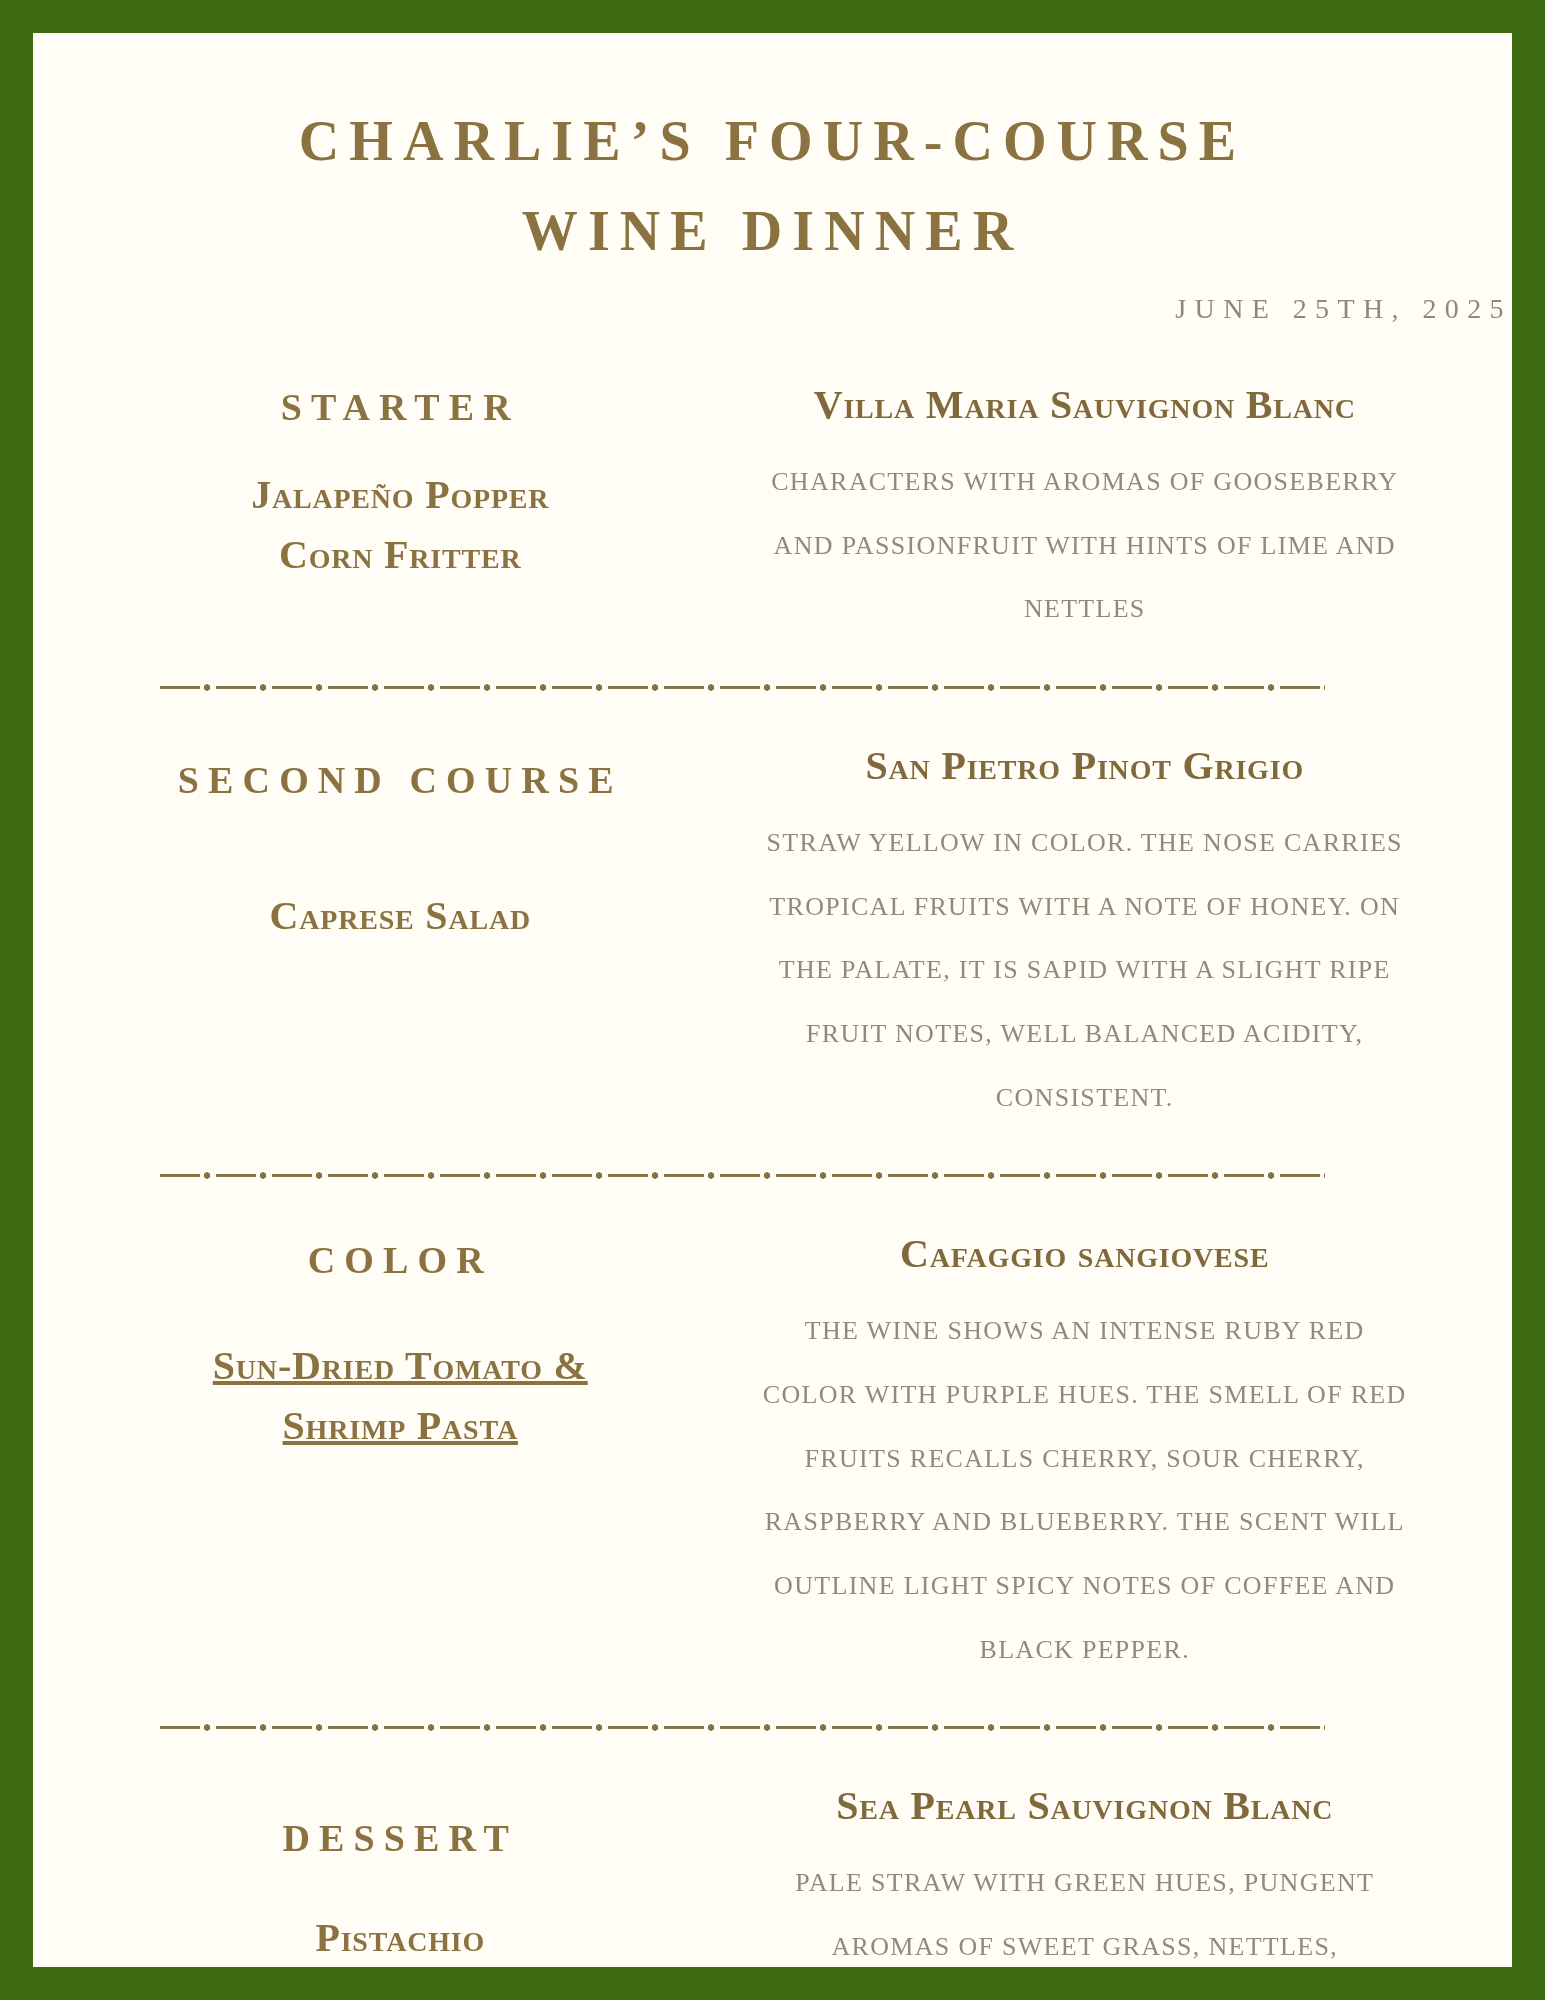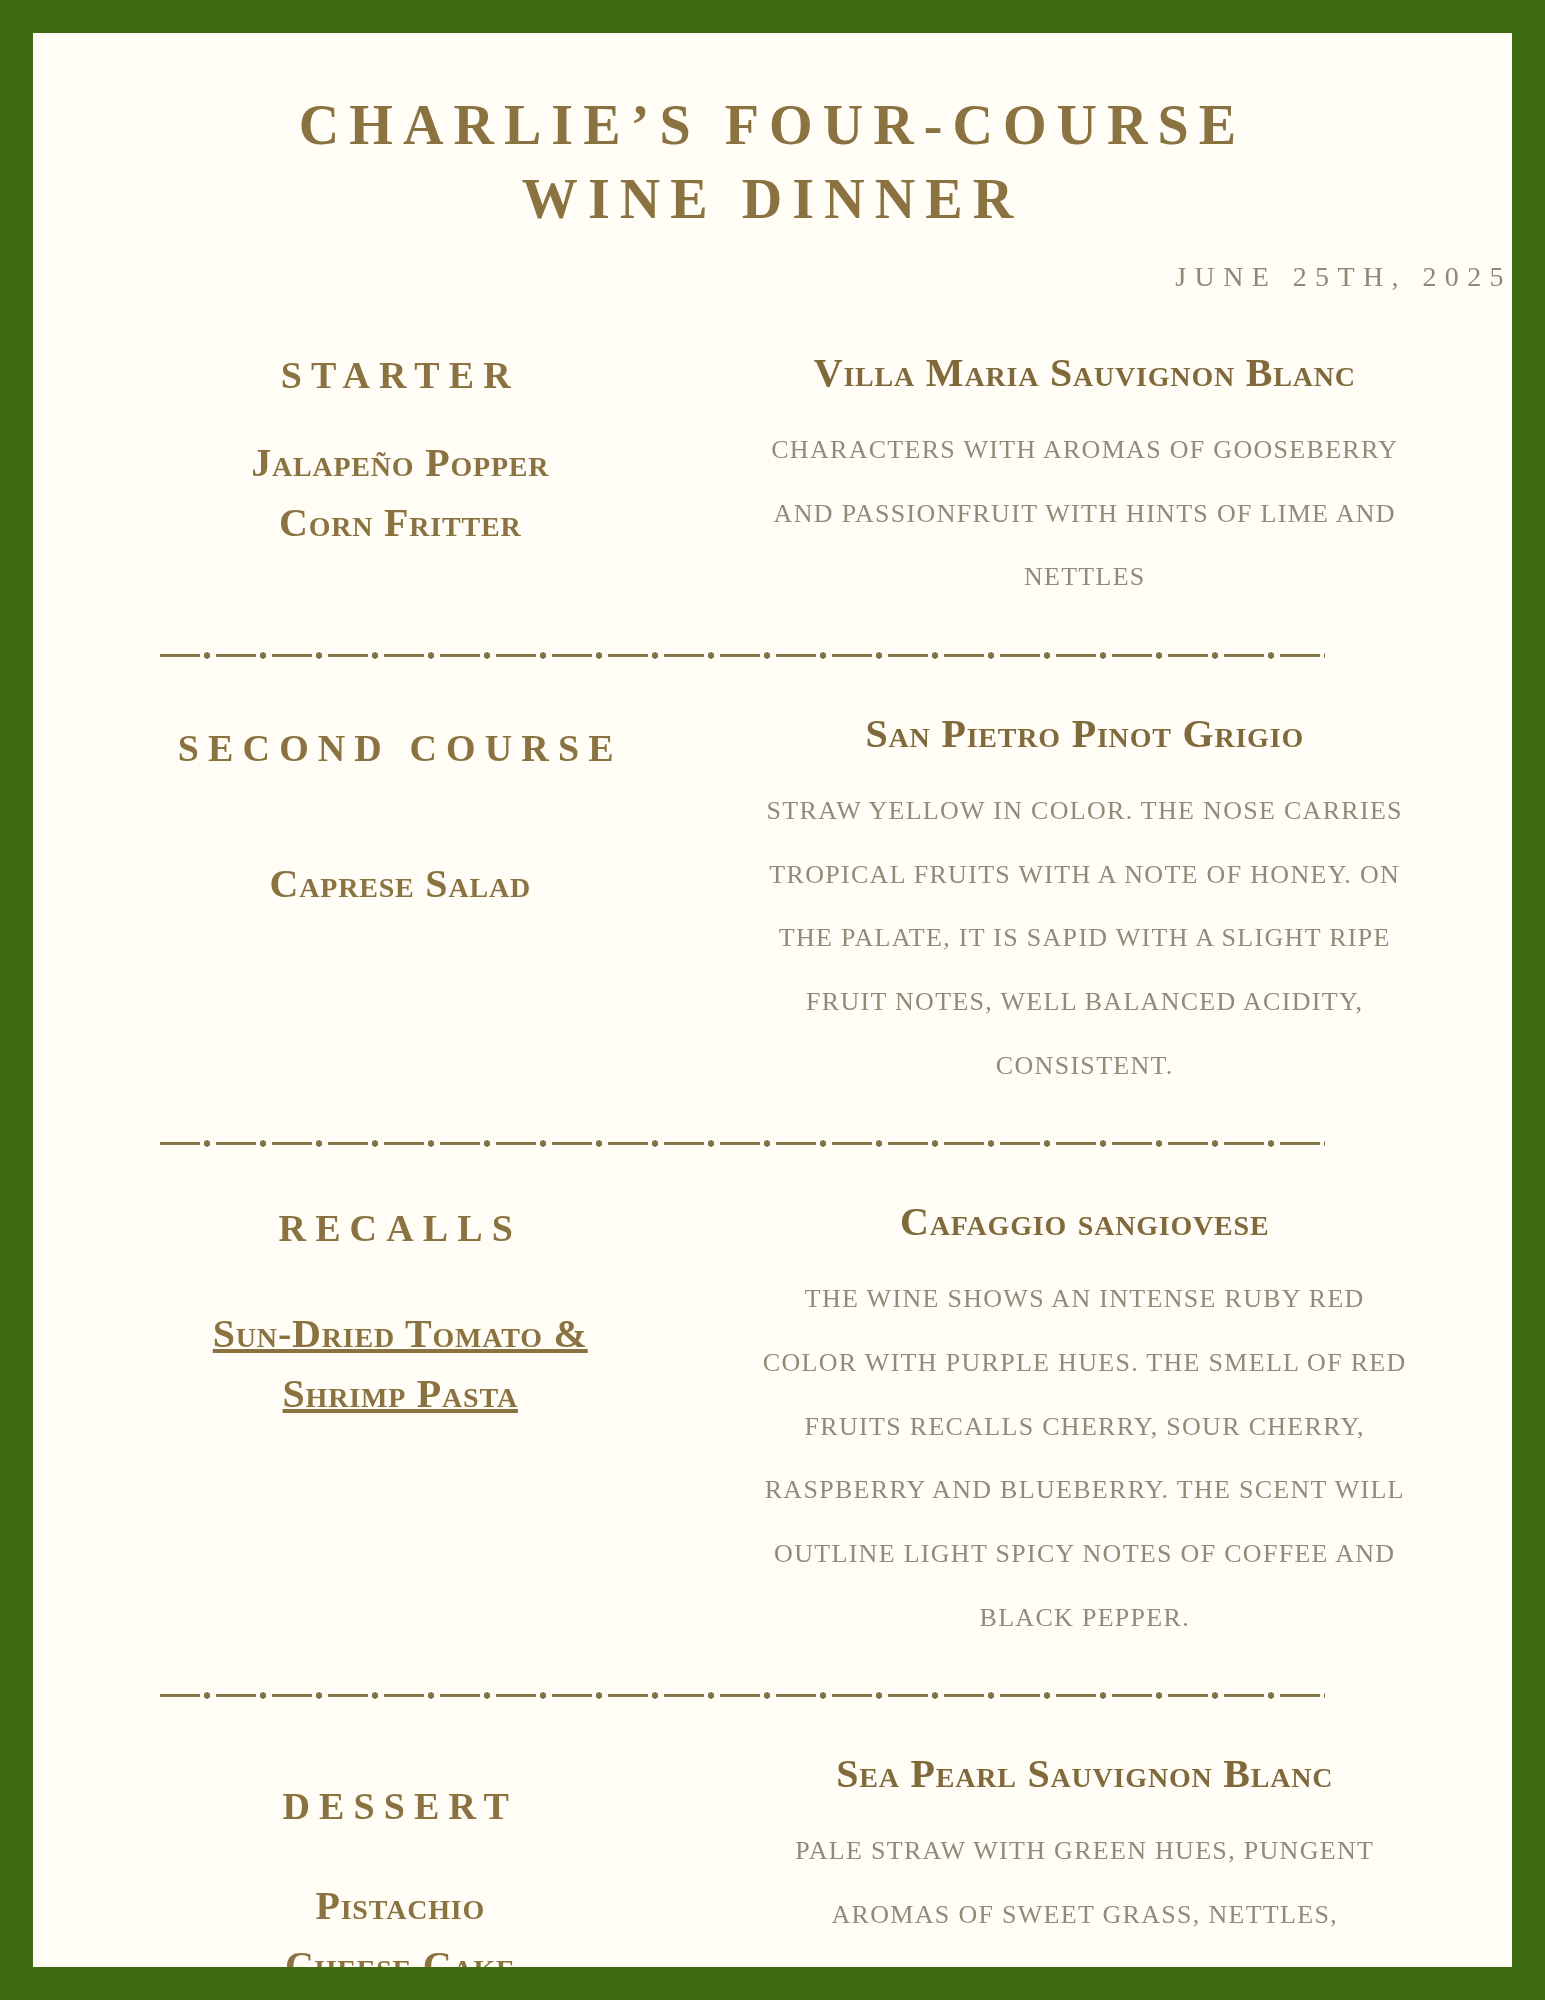--- a/index.html
+++ b/index.html
@@ -17,21 +17,21 @@
 
   .title {
     text-align: center;
     color: #8a7341;
     font-size: 56px;
     font-weight: 700;
     letter-spacing: 0.18em;
     line-height: 1.32;
     margin: 0;
   }
-  .title span { display: block; }
+  .title span { display: block; margin-top: 16px; }
 
   .date-line {
     text-align: right;
     color: #8e8875;
     font-size: 28px;
     letter-spacing: 0.3em;
     margin-top: 24px;
   }
 
   .courses { margin: 52px 100px 0 40px; }
@@ -141,21 +141,21 @@
         <div class="right-col">
           <div class="wine-name">San Pietro Pinot Grigio</div>
           <p class="wine-desc">STRAW YELLOW IN COLOR. THE NOSE CARRIES TROPICAL FRUITS WITH A NOTE OF HONEY. ON THE PALATE, IT IS SAPID WITH A SLIGHT RIPE FRUIT NOTES, WELL BALANCED ACIDITY, CONSISTENT.</p>
         </div>
       </section>
 
       <div class="divider"></div>
 
       <section class="course-row">
         <div class="left-col">
-          <div class="course-label">RECALLS</div>
+          <div class="course-label">COLOR</div>
           <div class="dish">
             <span>Sun-Dried Tomato &amp;</span>
             <span>Shrimp Pasta</span>
           </div>
         </div>
         <div class="right-col">
           <div class="wine-name">Cafaggio sangiovese</div>
           <p class="wine-desc">THE WINE SHOWS AN INTENSE RUBY RED COLOR WITH PURPLE HUES. THE SMELL OF RED FRUITS RECALLS CHERRY, SOUR CHERRY, RASPBERRY AND BLUEBERRY. THE SCENT WILL OUTLINE LIGHT SPICY NOTES OF COFFEE AND BLACK PEPPER.</p>
         </div>
       </section>

